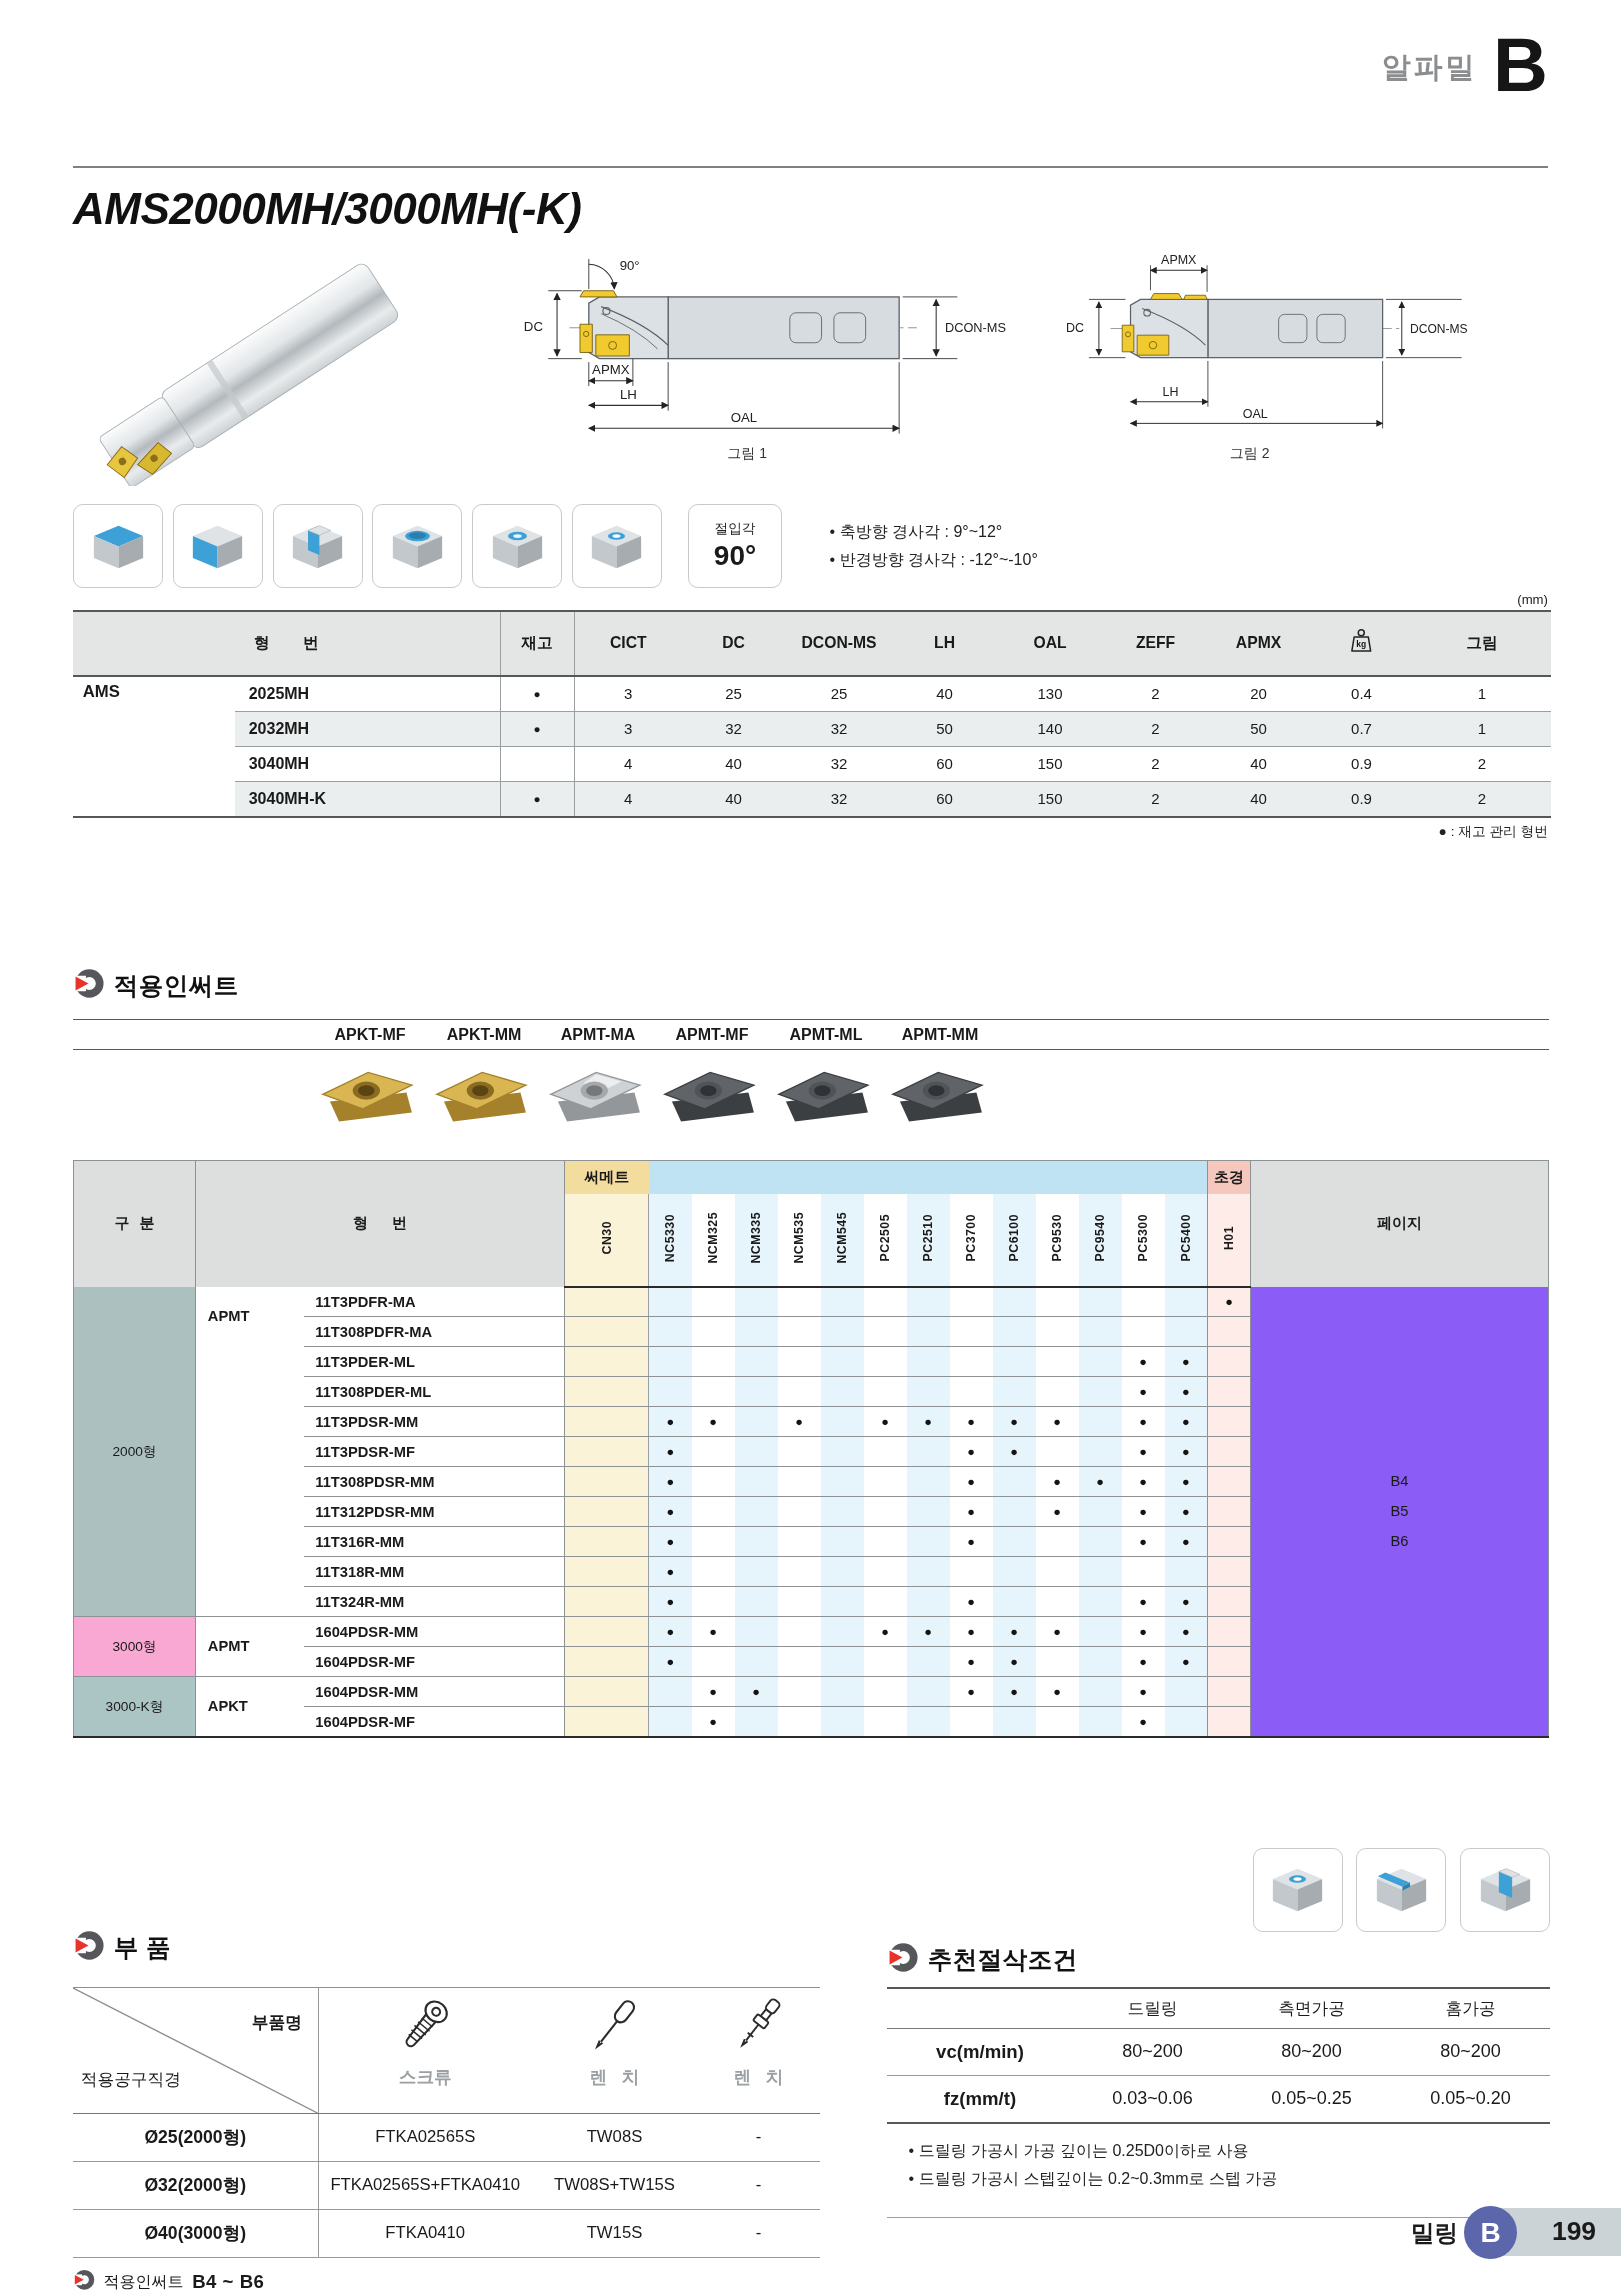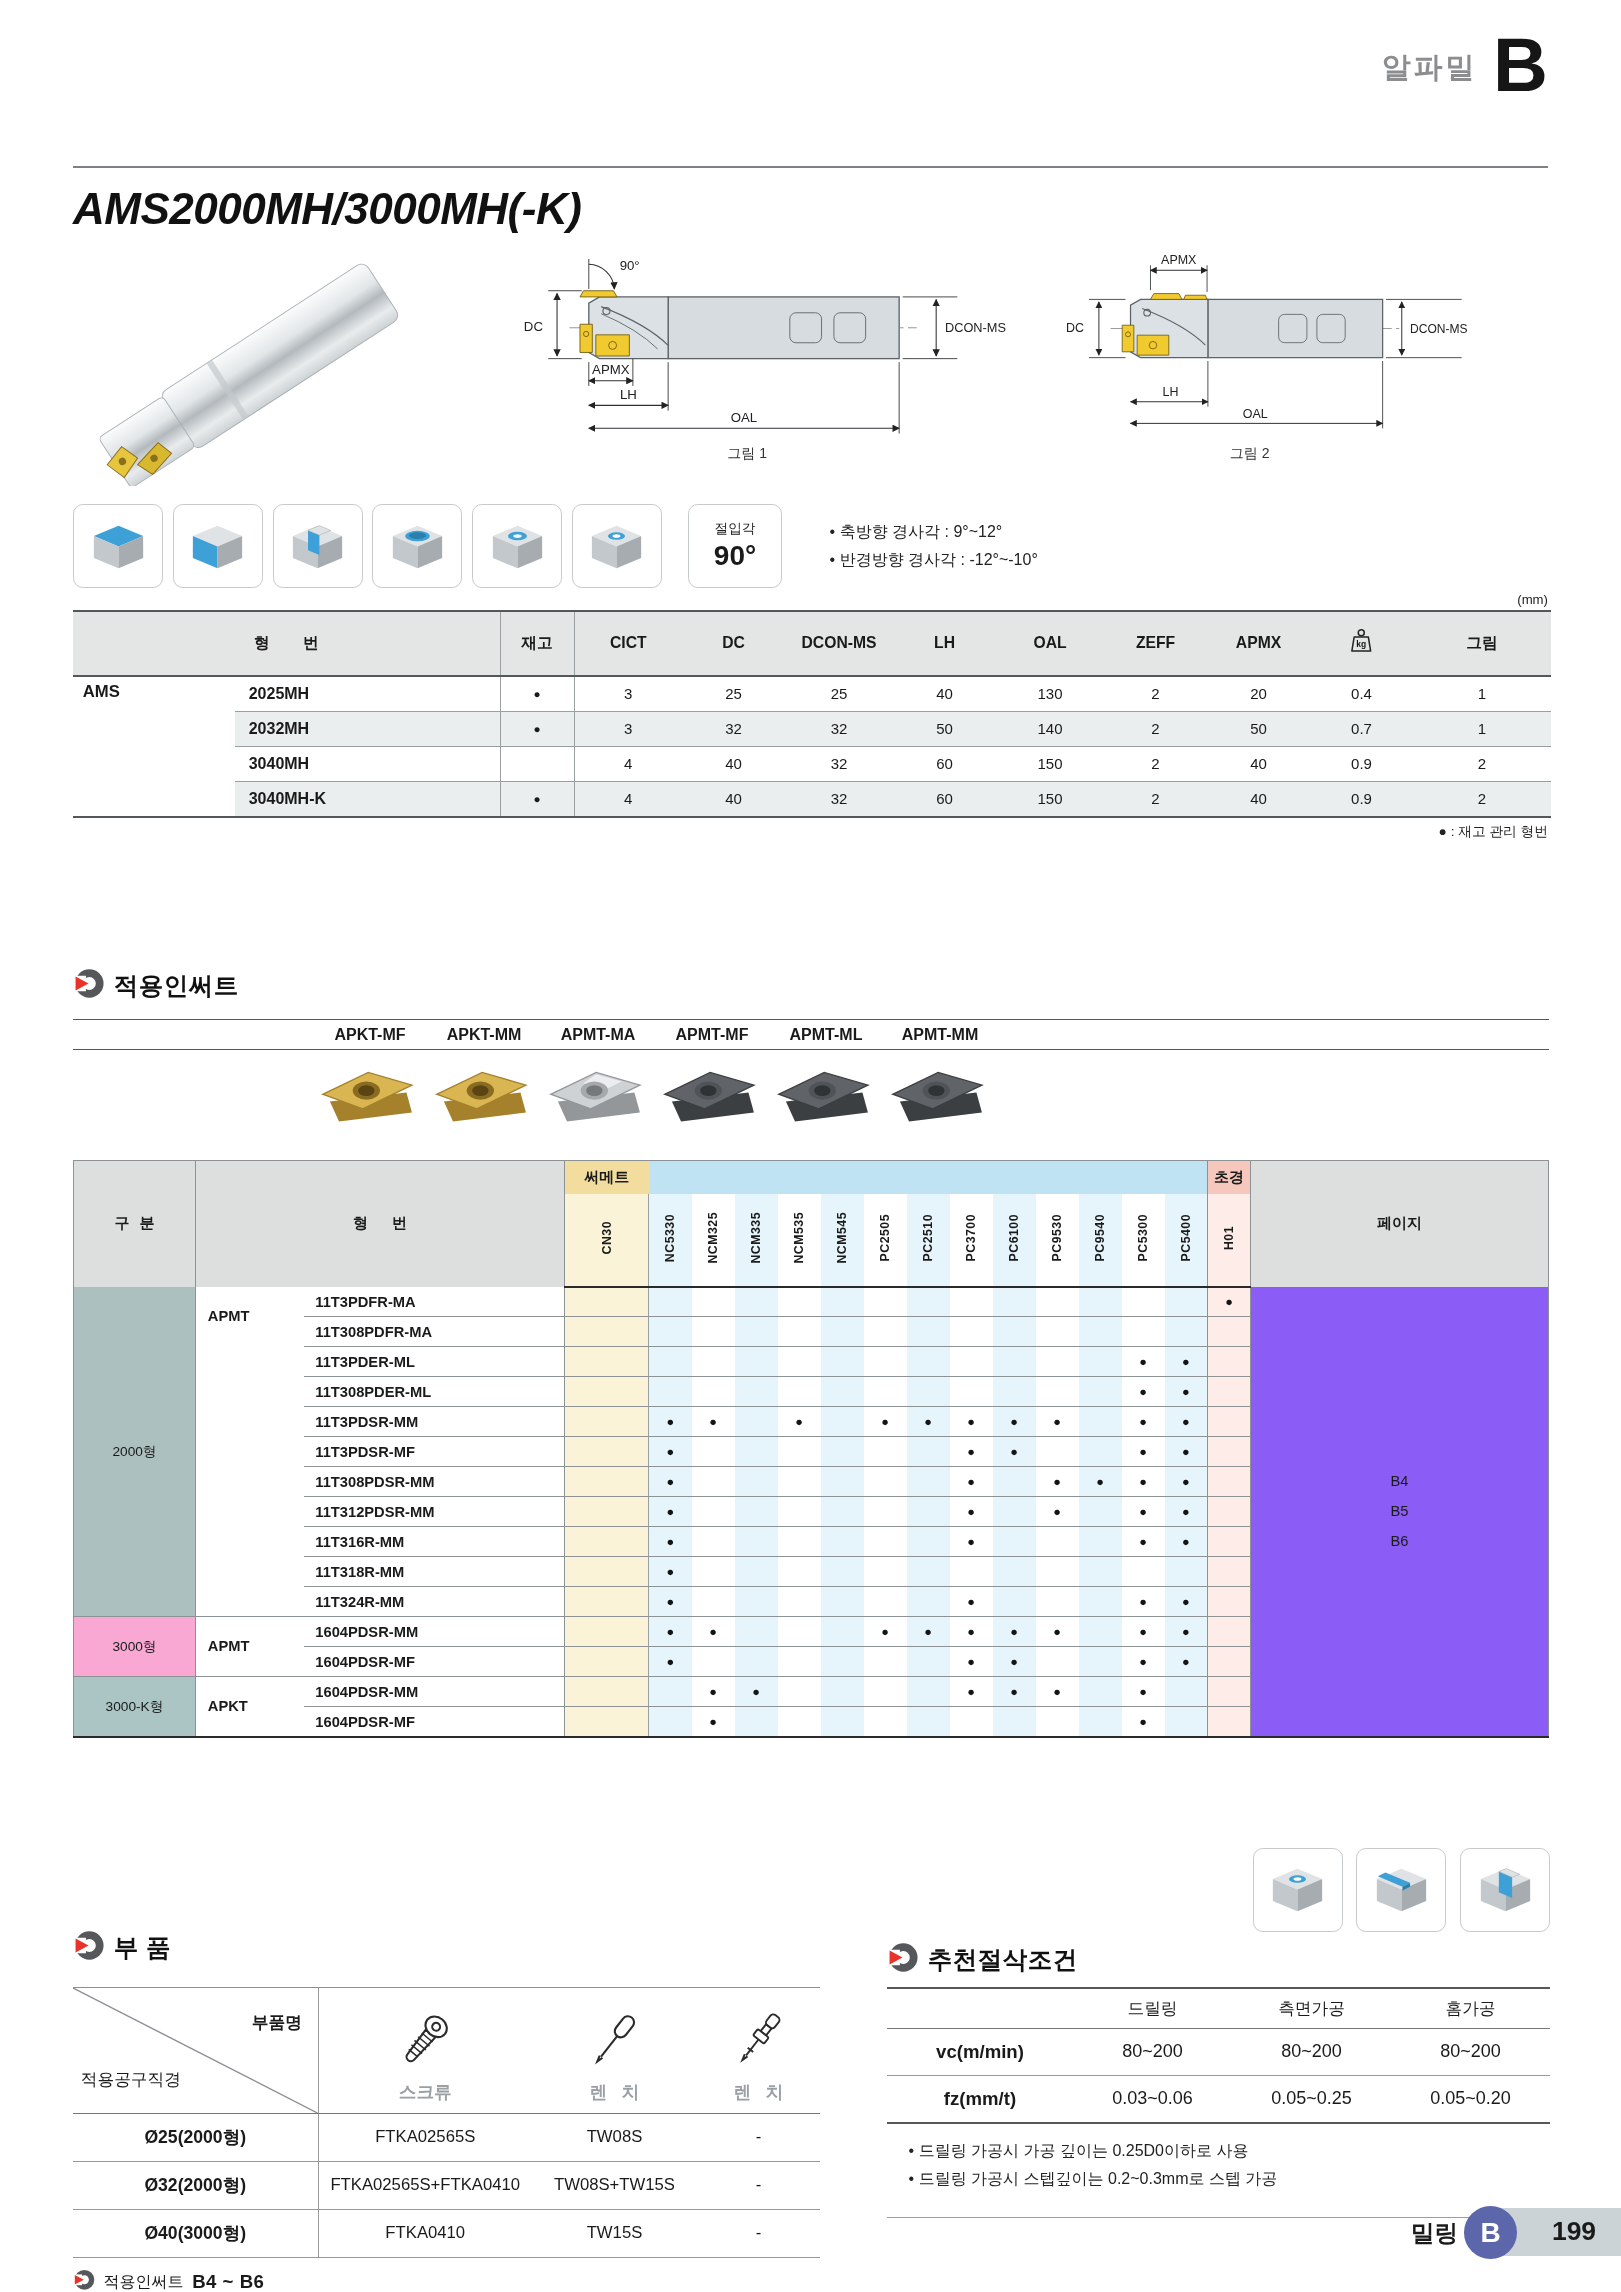--- a/index.html
+++ b/index.html
@@ -95,21 +95,21 @@
   .left-col{width:747px;}
   .right-col{width:663px;}
   .mt-parts{margin-top:82px;}
 
   .parts{width:747px;margin-top:21.6px;border-top:1.5px solid #8a9093;border-bottom:1.5px solid #777;table-layout:fixed;}
   .parts thead th{height:125px;border-bottom:1.5px solid #777;vertical-align:bottom;padding:0;}
   .parts th.diag{position:relative;border-right:1px solid #999;}
   .diag-svg{position:absolute;inset:0;width:100%;height:100%;}
   .c-top{position:absolute;top:23.5px;right:15.7px;font-size:16.7px;font-weight:bold;}
   .c-bottom{position:absolute;bottom:21.6px;left:7.8px;font-size:16.7px;font-weight:normal;}
-  .plabel{color:#9aa0a3;font-size:17.6px;text-align:center;padding-bottom:9px;word-spacing:9.8px;}
+  .plabel{color:#9aa0a3;font-size:17.6px;text-align:center;padding-bottom:24px;word-spacing:9.8px;}
   .parts tbody td{height:45px;border-bottom:1px solid #999;text-align:center;font-size:16.7px;}
   .parts tbody td.dia{font-size:17.6px;font-weight:bold;border-right:1px solid #999;}
   .parts-note{display:flex;align-items:center;gap:8.8px;margin-top:11.8px;font-size:16px;}
   .parts-note b{font-size:18.6px;letter-spacing:0.5px;}
 
   .cut-icons{display:flex;gap:13.7px;justify-content:flex-end;}
   .mt-cut{margin-top:9.8px;}
   .cut{width:663px;margin-top:9.8px;border-top:2px solid #55585a;border-bottom:2px solid #55585a;table-layout:fixed;}
   .cut thead th{height:37px;font-size:16.7px;font-weight:normal;border-bottom:1px solid #777;}
   .cut tbody td{height:44px;text-align:center;font-size:18px;border-bottom:1px solid #999;}

